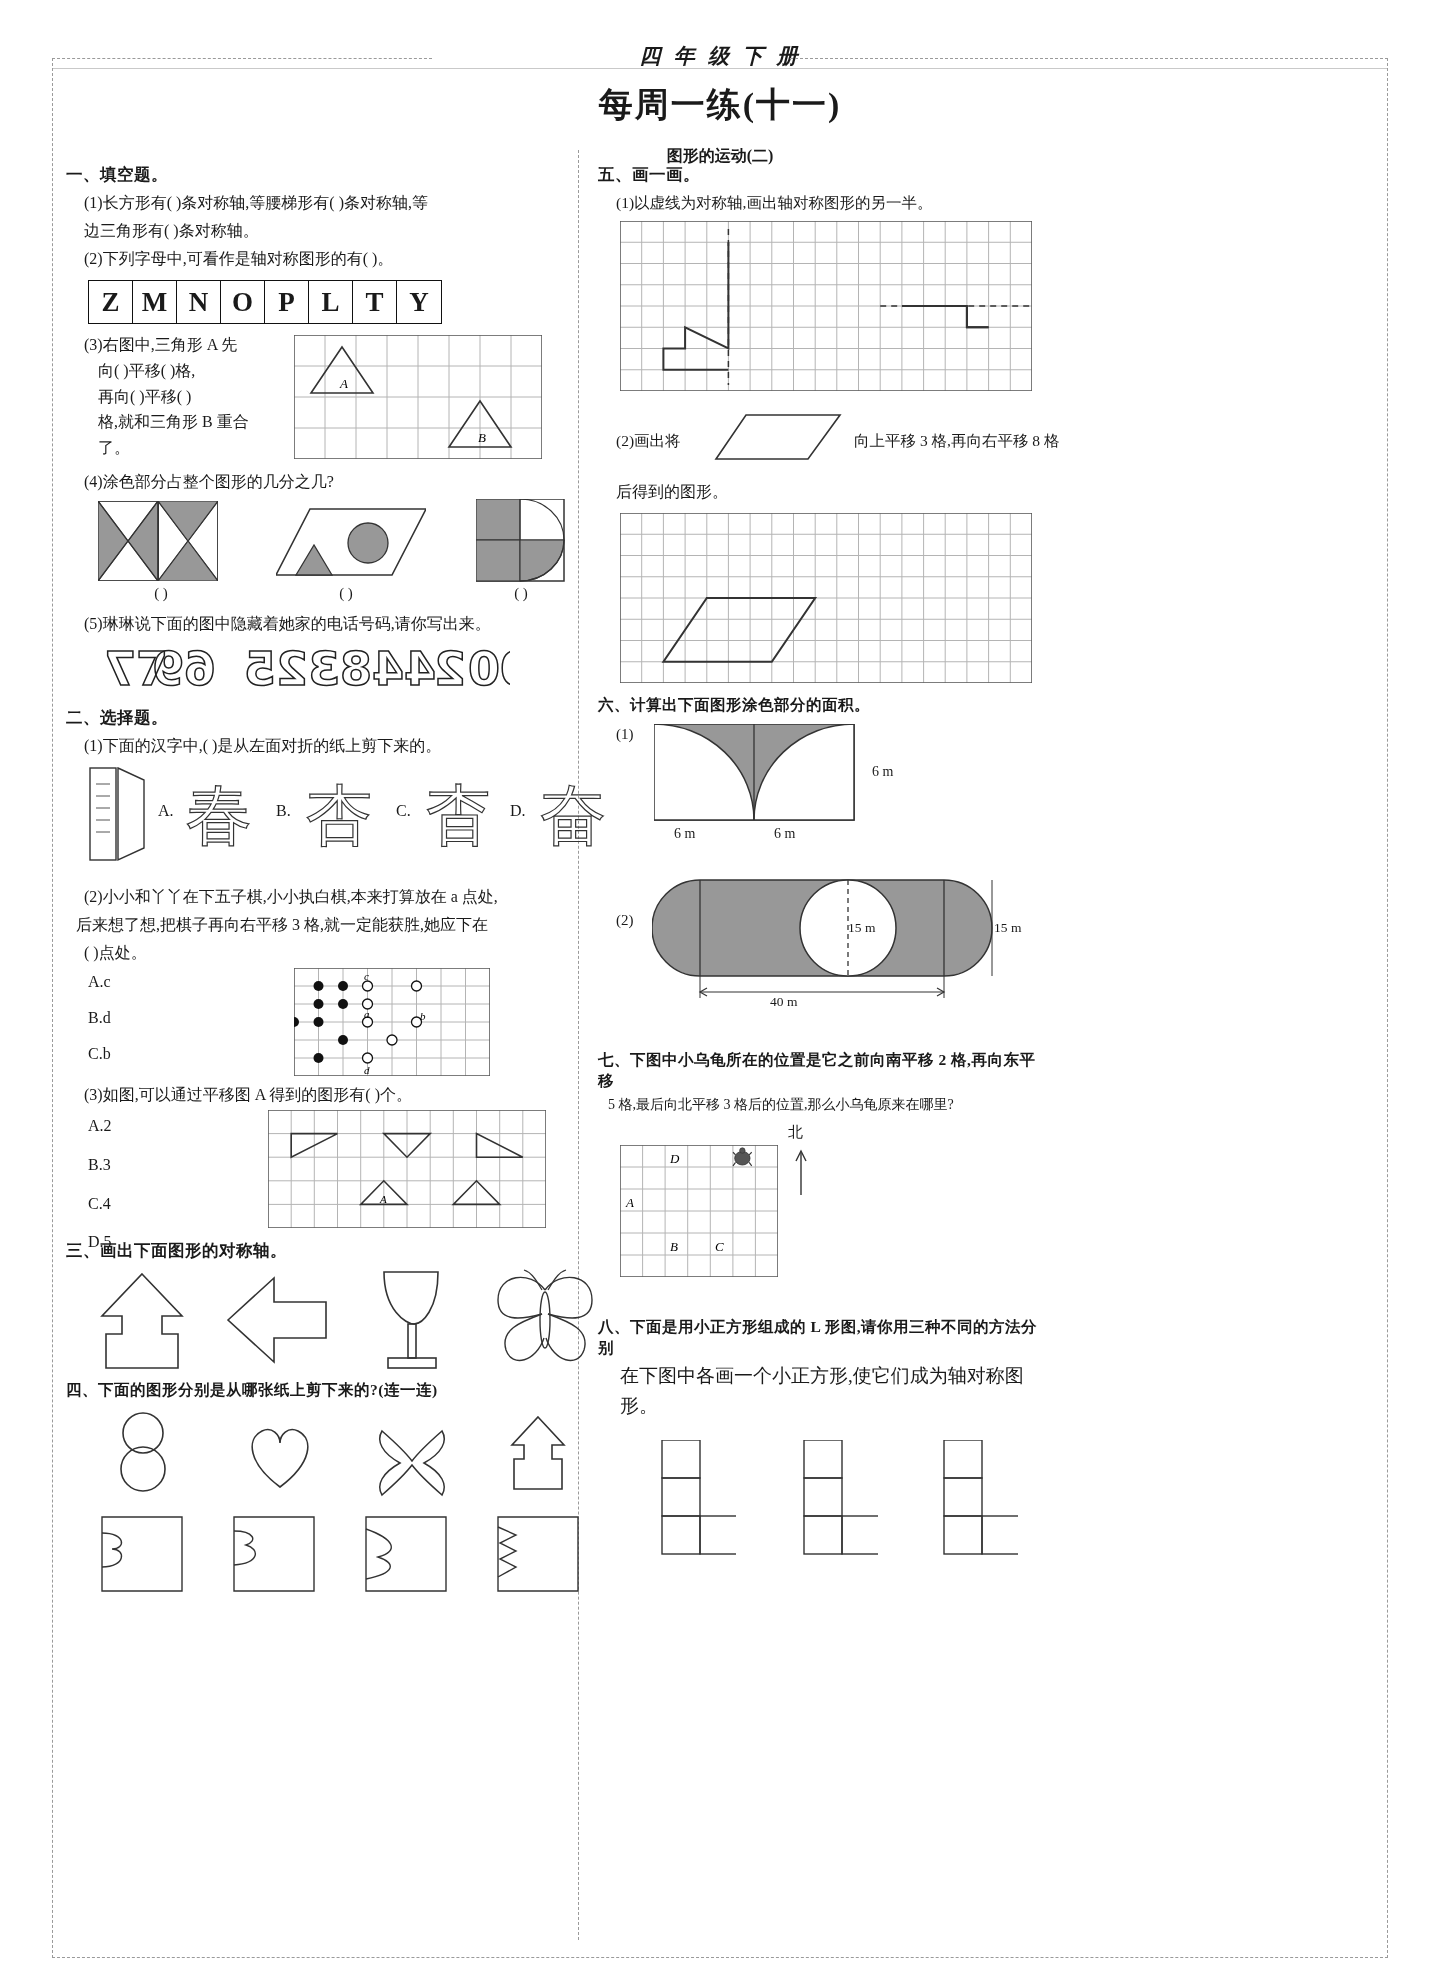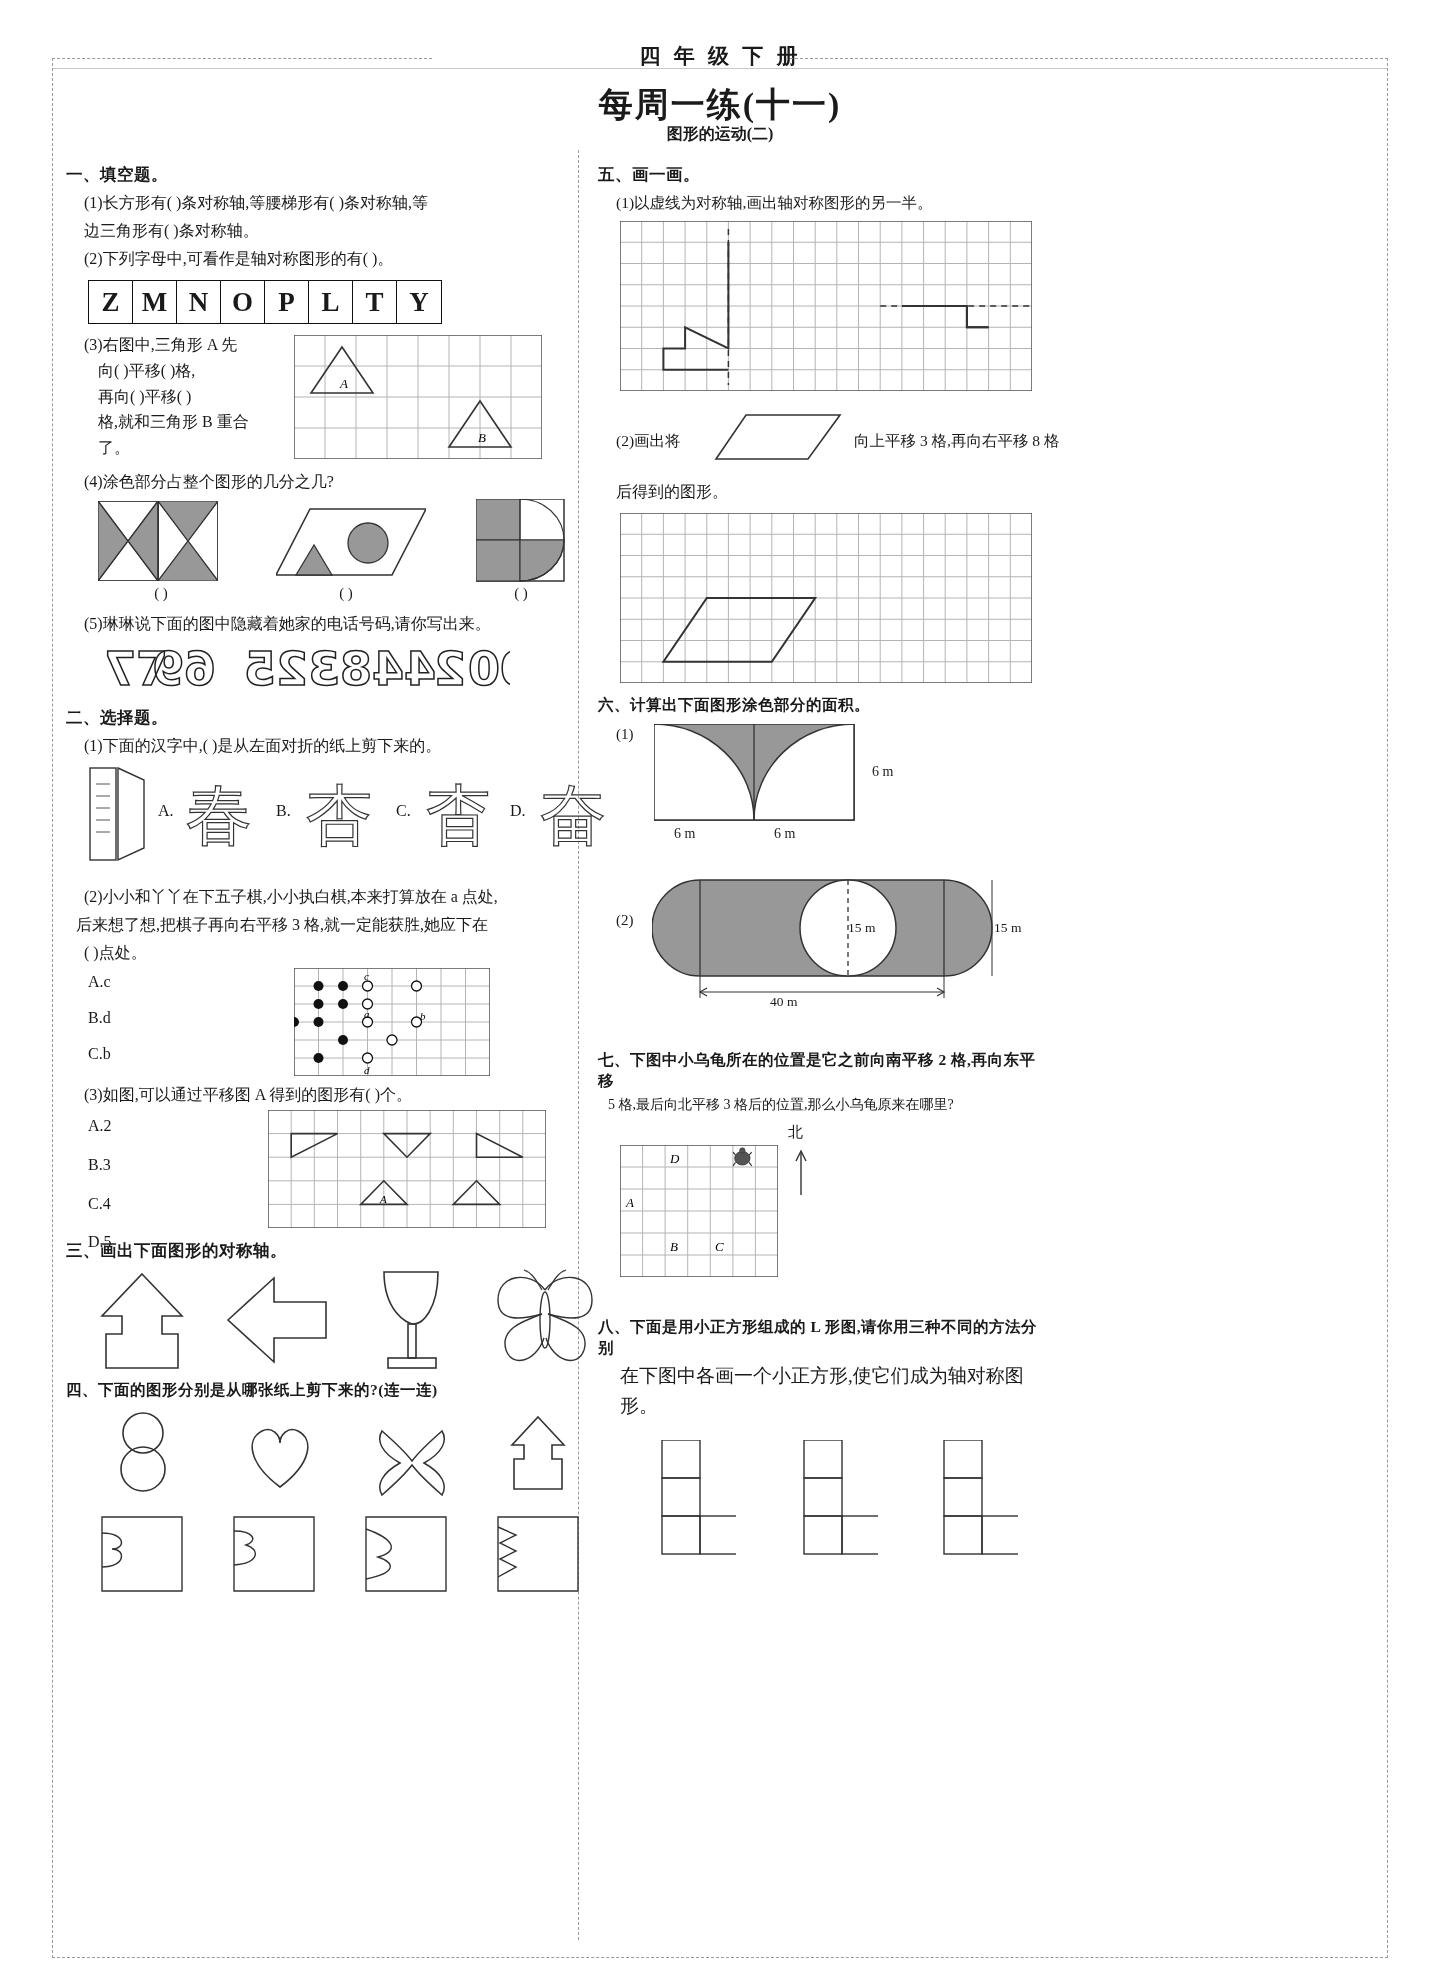--- a/index.html
+++ b/index.html
@@ -13,32 +13,33 @@
     overflow:hidden;
   }
   .page { position:absolute; inset:0; }
 
   
   .grade-line {
     position:absolute; top:42px; left:0; right:0;
     text-align:center; font-size:21px; font-weight:bold;
     letter-spacing:3px;
     font-family:"DejaVu Serif", serif;
+    font-style:italic;
   }
   .hrule {
     position:absolute; top:68px; left:52px; right:52px;
     border-top:1px solid #c9c9c9;
   }
   .main-title {
     position:absolute; top:82px; left:0; right:0;
     text-align:center; font-size:34px; font-weight:bold;
     letter-spacing:2px;
   }
   .sub-title {
-    position:absolute; top:124px; left:0; right:0;
+    position:absolute; top:146px; left:0; right:0;
     text-align:center; font-size:16px; font-weight:bold;
   }
 
   
   .frame {
     position:absolute; top:58px; left:52px;
     width:1336px; height:1900px;
     border:1px dashed #9a9a9a;
     border-top:none;
     pointer-events:none;

